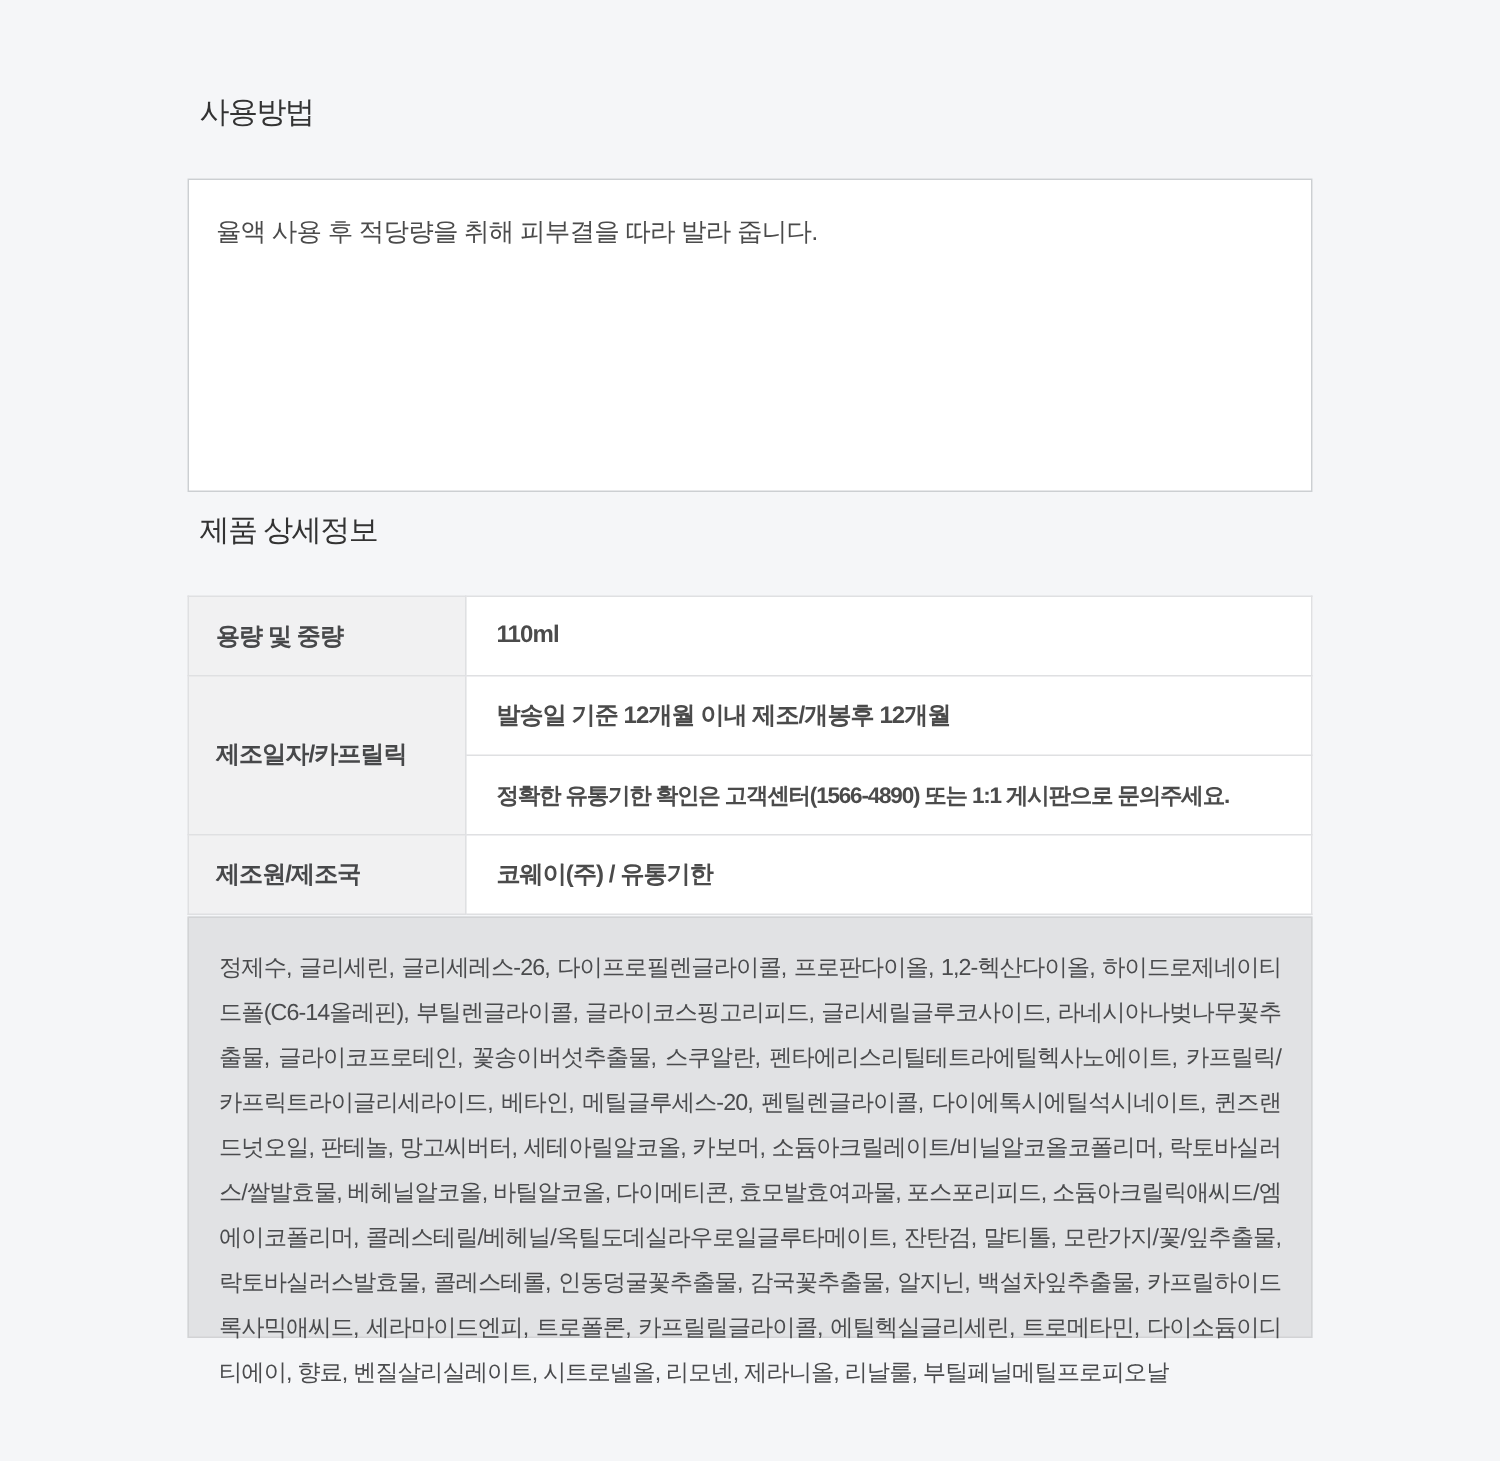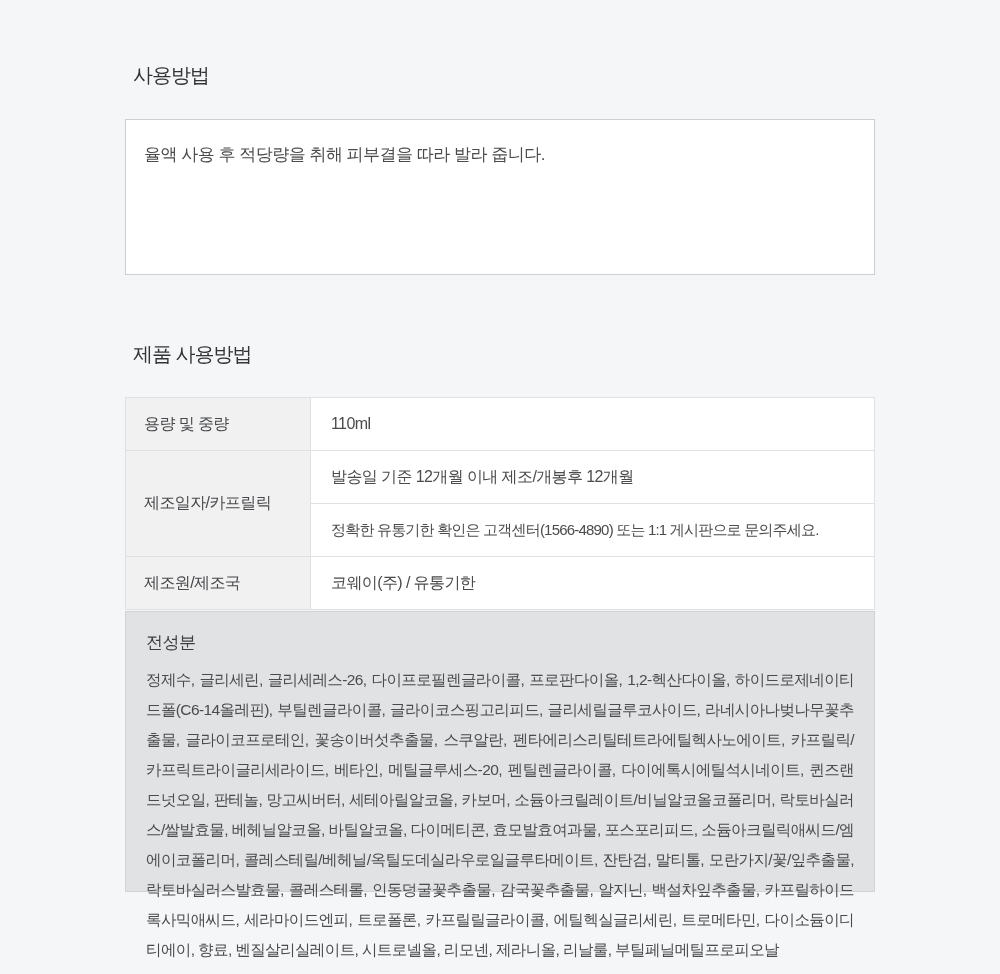--- a/index.html
+++ b/index.html
@@ -19,36 +19,36 @@
     background:var(--page-bg);overflow:hidden;
   }
   .content{position:absolute;left:125px;top:0;width:750px;}
   .section-title{
     position:absolute;left:8px;
     font-size:20px;font-weight:500;color:var(--heading-text);
     letter-spacing:-1px;line-height:1.1;
   }
   .usage-title{top:64px;}
   .usage-box{
-    position:absolute;left:0;top:119px;width:750px;height:156px;
+    position:absolute;left:0;top:119px;width:750px;height:209px;
     background:var(--panel-bg);border:1px solid var(--panel-border);
     padding:23px 18px;
   }
   .usage-text{
     font-size:17px;color:var(--body-text);letter-spacing:-0.5px;line-height:1.4;
   }
   .detail-title{top:343px;}
   .detail-table{
     position:absolute;left:0;top:397px;width:750px;
     border-collapse:collapse;table-layout:fixed;
   }
   .detail-table th,.detail-table td{
     border:1px solid var(--table-border);
     height:53px;vertical-align:middle;
-    font-size:16px;font-weight:400;color:var(--body-text);
+    font-size:16px;font-weight:700;color:var(--body-text);
     letter-spacing:-0.6px;text-align:left;
   }
   .detail-table th{
     width:185px;background:var(--table-header-bg);
     padding-left:18px;color:#47484a;
   }
   .detail-table td{background:var(--panel-bg);padding-left:20px;padding-right:8px;}
   .detail-table td.long{font-size:15px;letter-spacing:-0.8px;}
   .ingredients-box{
     position:absolute;left:0;top:611px;width:750px;height:281px;
@@ -69,21 +69,21 @@
 
 <div class="page">
   <div class="content">
 
     <h2 class="section-title usage-title">사용방법</h2>
 
     <div class="usage-box">
       <p class="usage-text">율액 사용 후 적당량을 취해 피부결을 따라 발라 줍니다.</p>
     </div>
 
-    <h2 class="section-title detail-title">제품 사용방법</h2>
+    <h2 class="section-title detail-title">제품 상세정보</h2>
 
     <table class="detail-table">
       <tbody>
         <tr>
           <th>용량 및 중량</th>
           <td>110ml</td>
         </tr>
         <tr>
           <th rowspan="2">제조일자/카프릴릭</th>
           <td>발송일 기준 12개월 이내 제조/개봉후 12개월</td>
@@ -92,18 +92,17 @@
           <td class="long">정확한 유통기한 확인은 고객센터(1566-4890) 또는 1:1 게시판으로 문의주세요.</td>
         </tr>
         <tr>
           <th>제조원/제조국</th>
           <td>코웨이(주) / 유통기한</td>
         </tr>
       </tbody>
     </table>
 
     <div class="ingredients-box">
-      <div class="ingredients-label">전성분</div>
       <p class="ingredients-text">정제수, 글리세린, 글리세레스-26, 다이프로필렌글라이콜, 프로판다이올, 1,2-헥산다이올, 하이드로제네이티드폴(C6-14올레핀), 부틸렌글라이콜, 글라이코스핑고리피드, 글리세릴글루코사이드, 라네시아나벚나무꽃추출물, 글라이코프로테인, 꽃송이버섯추출물, 스쿠알란, 펜타에리스리틸테트라에틸헥사노에이트, 카프릴릭/카프릭트라이글리세라이드, 베타인, 메틸글루세스-20, 펜틸렌글라이콜, 다이에톡시에틸석시네이트, 퀸즈랜드넛오일, 판테놀, 망고씨버터, 세테아릴알코올, 카보머, 소듐아크릴레이트/비닐알코올코폴리머, 락토바실러스/쌀발효물, 베헤닐알코올, 바틸알코올, 다이메티콘, 효모발효여과물, 포스포리피드, 소듐아크릴릭애씨드/엠에이코폴리머, 콜레스테릴/베헤닐/옥틸도데실라우로일글루타메이트, 잔탄검, 말티톨, 모란가지/꽃/잎추출물, 락토바실러스발효물, 콜레스테롤, 인동덩굴꽃추출물, 감국꽃추출물, 알지닌, 백설차잎추출물, 카프릴하이드록사믹애씨드, 세라마이드엔피, 트로폴론, 카프릴릴글라이콜, 에틸헥실글리세린, 트로메타민, 다이소듐이디티에이, 향료, 벤질살리실레이트, 시트로넬올, 리모넨, 제라니올, 리날룰, 부틸페닐메틸프로피오날</p>
     </div>
 
   </div>
 </div>
 
 </body></html>

